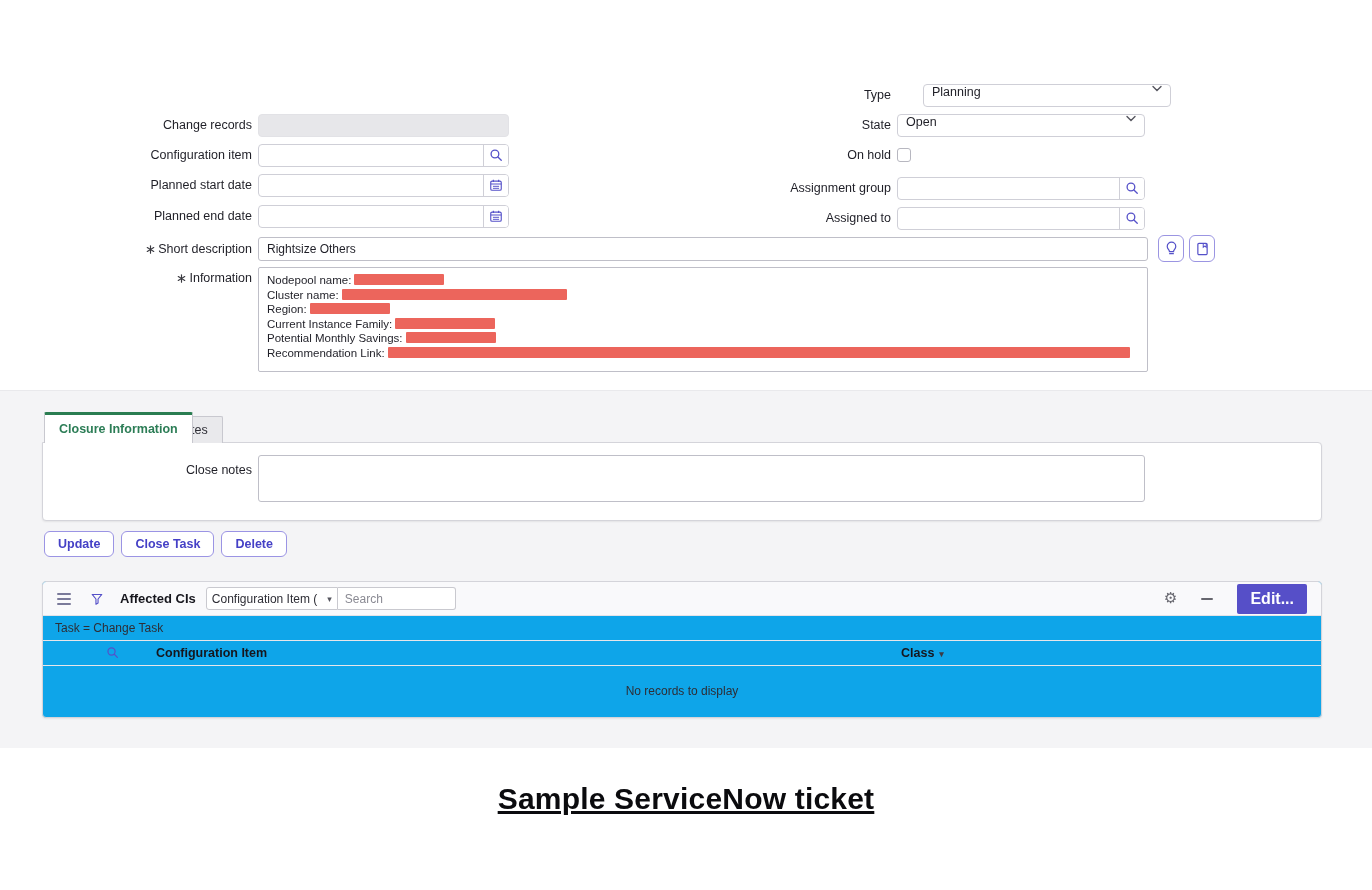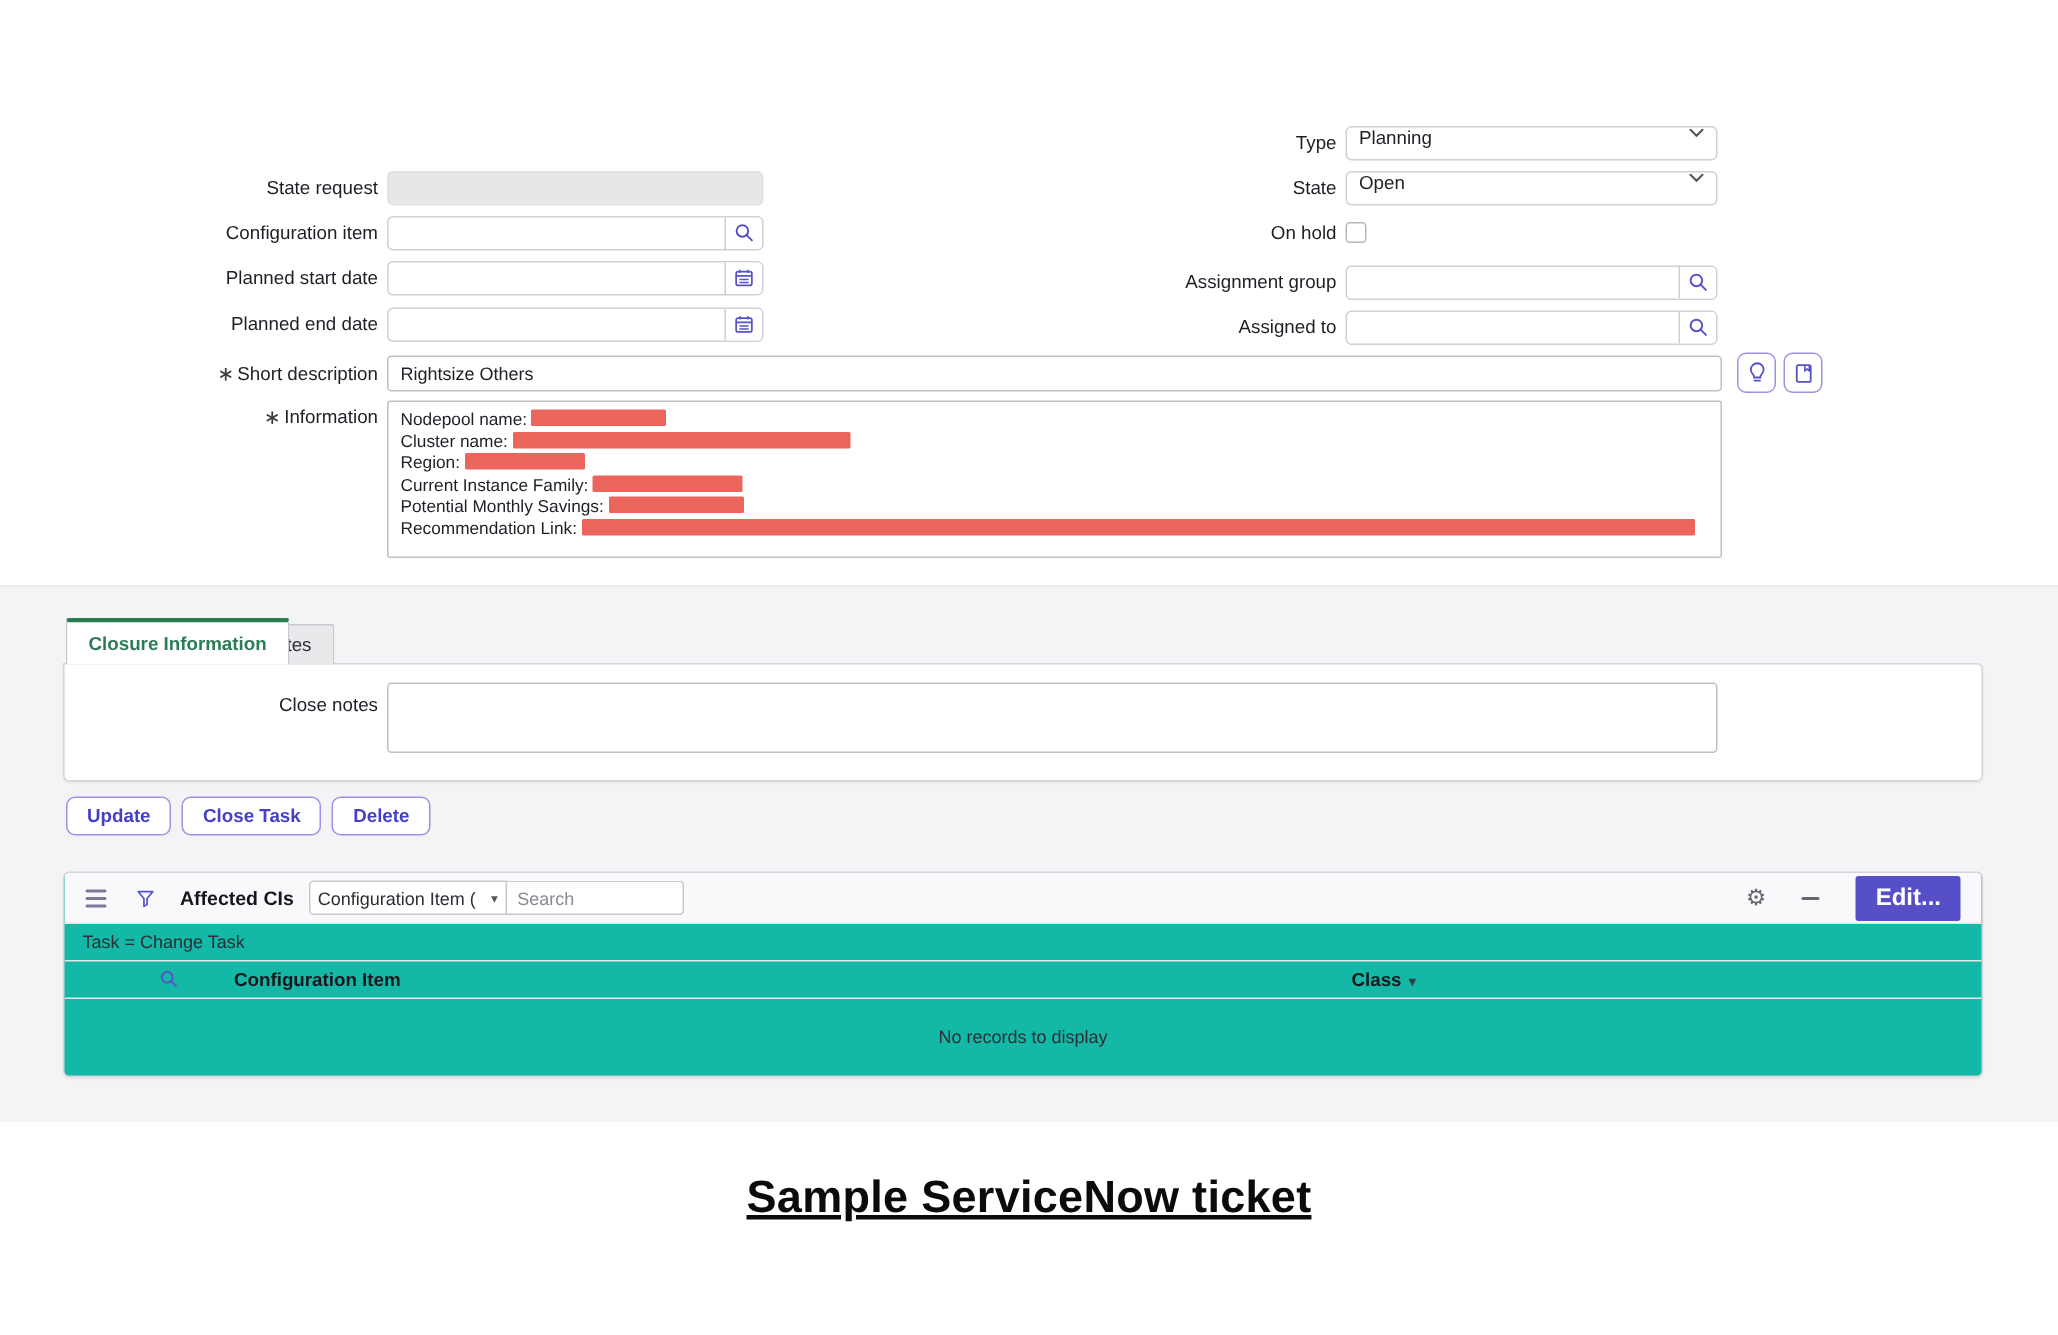--- a/index.html
+++ b/index.html
@@ -55,21 +55,21 @@
   .tabpanel { position:absolute; left:42px; top:442px; width:1280px; height:79px; background:#fff; border:1px solid #d4d4da; border-radius:0 4px 4px 4px; box-shadow:0 1px 2px rgba(0,0,0,0.07); z-index:1; }
 
   .cn-row { position:absolute; left:40px; top:455px; display:flex; z-index:2; }
   .cn-row .flabel { padding-top:8px; }
   .cn-textarea { width:887px; height:47px; border:1px solid #bfbfc8; border-radius:3px; resize:none; outline:none; font-family:inherit; font-size:12px; padding:4px 8px; }
 
   .btnrow { position:absolute; left:44px; top:531px; display:flex; gap:7px; }
   .obtn { background:#fff; border:1px solid #9b94e4; border-radius:6px; color:#4540C6; font-weight:bold; font-size:12.5px; padding:5px 13px; cursor:pointer; font-family:inherit; }
 
   
-  .listpanel { position:absolute; left:42px; top:581px; width:1280px; height:137px; background:#14b8a6; border:1px solid #d4d4da; border-radius:4px; box-shadow:0 1px 2px rgba(0,0,0,0.07); overflow:hidden; }
+  .listpanel { position:absolute; left:42px; top:581px; width:1280px; height:137px; background:#0ea5e9; border:1px solid #d4d4da; border-radius:4px; box-shadow:0 1px 2px rgba(0,0,0,0.07); overflow:hidden; }
   .listhdr { height:34px; display:flex; align-items:center; padding:0 14px; background:#f9f9fb; border-bottom:1px solid #e3e3e8; }
   .burger { width:14px; display:flex; flex-direction:column; gap:3px; margin-right:19px; cursor:pointer; }
   .burger span { display:block; height:2px; background:#7a7a9a; border-radius:1px; }
   .listtitle { font-size:13px; font-weight:bold; color:#16161d; margin:0 10px 0 16px; white-space:nowrap; }
   .colpick { display:flex; align-items:center; width:132px; height:23px; border:1px solid #c9c9cf; border-radius:3px 0 0 3px; background:#fff; font-size:12px; color:#2e2e36; padding:0 5px; cursor:pointer; }
   .colpick .cptext { flex:1; overflow:hidden; white-space:nowrap; }
   .colpick .caret { font-size:9px; color:#55555e; margin-left:2px; }
   .listsearch { width:118px; height:23px; border:1px solid #c9c9cf; border-left:none; border-radius:0 3px 3px 0; font-size:12px; padding:0 7px; outline:none; font-family:inherit; color:#2e2e36; }
   .listsearch::placeholder { color:#8a8a93; }
   .hdr-spacer { flex:1; }
@@ -89,21 +89,21 @@
 
   svg { display:block; }
 </style>
 </head>
 <body>
 
 <div class="page">
 
 
   <div class="frow lcol" style="top:113px;">
-    <div class="flabel">State request</div>
+    <div class="flabel">Change records</div>
     <div class="box wL readonly"></div>
   </div>
 
   <div class="frow lcol" style="top:143px;">
     <div class="flabel">Configuration item</div>
     <div class="box wL ref">
       <input type="text" value="" style="">
       <div class="iconbtn">
         <span>
             <svg width="14" height="14" viewBox="0 0 16 16">
@@ -146,21 +146,21 @@
               <line x1="5" y1="2" x2="5" y2="4.5" stroke="#5551C9" stroke-width="1.3"></line>
               <line x1="11" y1="2" x2="11" y2="4.5" stroke="#5551C9" stroke-width="1.3"></line>
               <line x1="4.5" y1="9.5" x2="11.5" y2="9.5" stroke="#5551C9" stroke-width="1.1"></line>
               <line x1="4.5" y1="11.8" x2="11.5" y2="11.8" stroke="#5551C9" stroke-width="1.1"></line>
             </svg>
           </span>
       </div>
     </div>
   </div>
 
-  <div class="frow rcol" style="top:83px;">
+  <div class="frow rcol" style="top:83px;gap:26px;">
     <div class="flabel">Type</div>
     <div class="box wR selectbox">
       <span class="selval">Planning</span>
       <span>
           <svg width="10" height="7" viewBox="0 0 10 7">
             <path d="M1 1.5 L5 5.5 L9 1.5" fill="none" stroke="#55555e" stroke-width="1.4" stroke-linecap="round"></path>
           </svg>
         </span>
     </div>
   </div>

